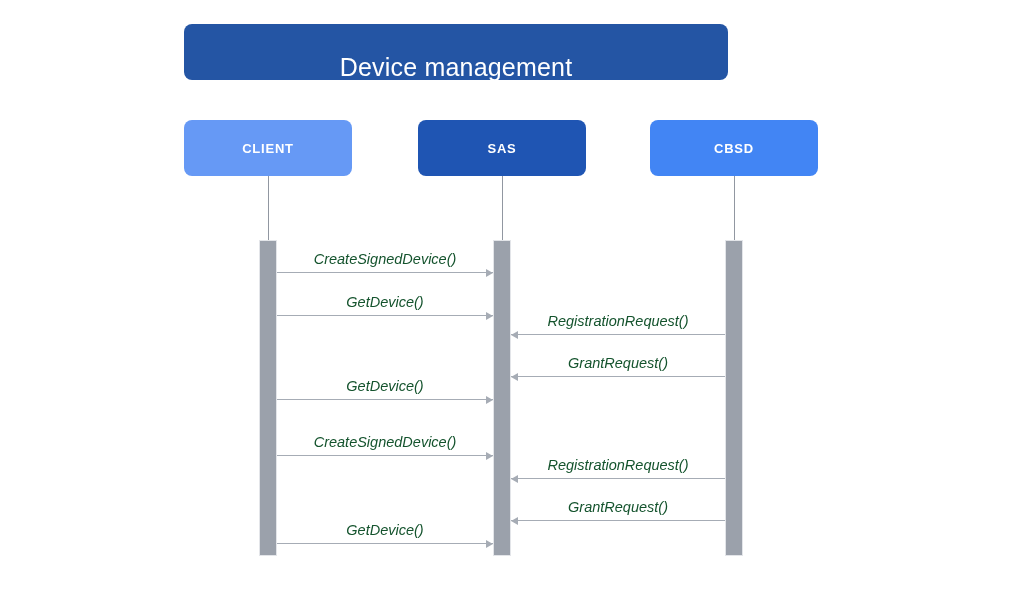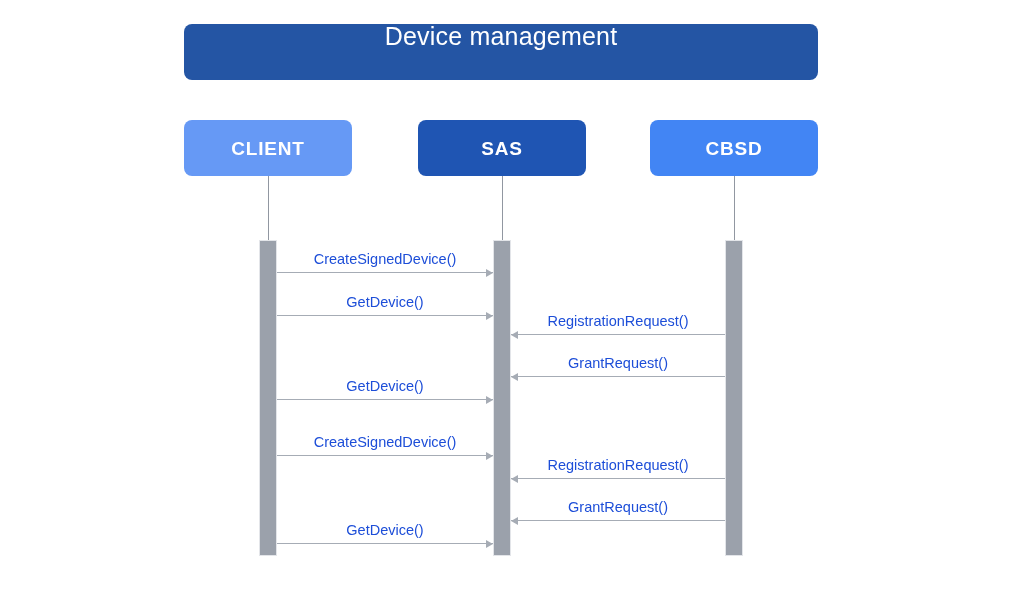--- a/index.html
+++ b/index.html
@@ -20,26 +20,26 @@
     top: 0;
     width: 1024px;
     height: 600px;
   }
 
   
   .title-bar {
     position: absolute;
     left: 184px;
     top: 24px;
-    width: 634px;
+    width: 544px;
     height: 56px;
     border-radius: 8px;
     background: #2455a4;
     display: flex;
-    align-items: flex-start;
+    align-items: flex-end;
     justify-content: center;
   }
   .title-bar .title-text {
     color: #ffffff;
     font-size: 25px;
     font-weight: 400;
     letter-spacing: 0.2px;
     line-height: 1;
   }
 
@@ -49,21 +49,21 @@
     top: 120px;
     width: 168px;
     height: 56px;
     border-radius: 8px;
     display: flex;
     align-items: center;
     justify-content: center;
   }
   .participant .participant-label {
     color: #ffffff;
-    font-size: 19px;
+    font-size: 13px;
     font-weight: bold;
     letter-spacing: 0.8px;
     line-height: 1;
   }
   .participant.p0 { left: 184px; background: #6699f5; }
   .participant.p1 { left: 418px; background: #1f55b3; }
   .participant.p2 { left: 650px; background: #4285f4; }
 
   
   .lifeline {
@@ -119,24 +119,25 @@
   .message.dir-left .msg-head {
     left: 0;
     border-right: 7px solid #a6acb5;
   }
   .message .msg-label {
     position: absolute;
     left: 0;
     width: 100%;
     bottom: 6px;
     text-align: center;
-    color: #1d4ed8;
+    color: #14532d;
     font-size: 14.5px;
     line-height: 1;
     white-space: nowrap;
+    font-style: italic;
   }
 </style>
 </head>
 <body>
 
 <div id="diagram-root">
 
   <div class="title-bar">
     <span class="title-text">Device management</span>
   </div>

